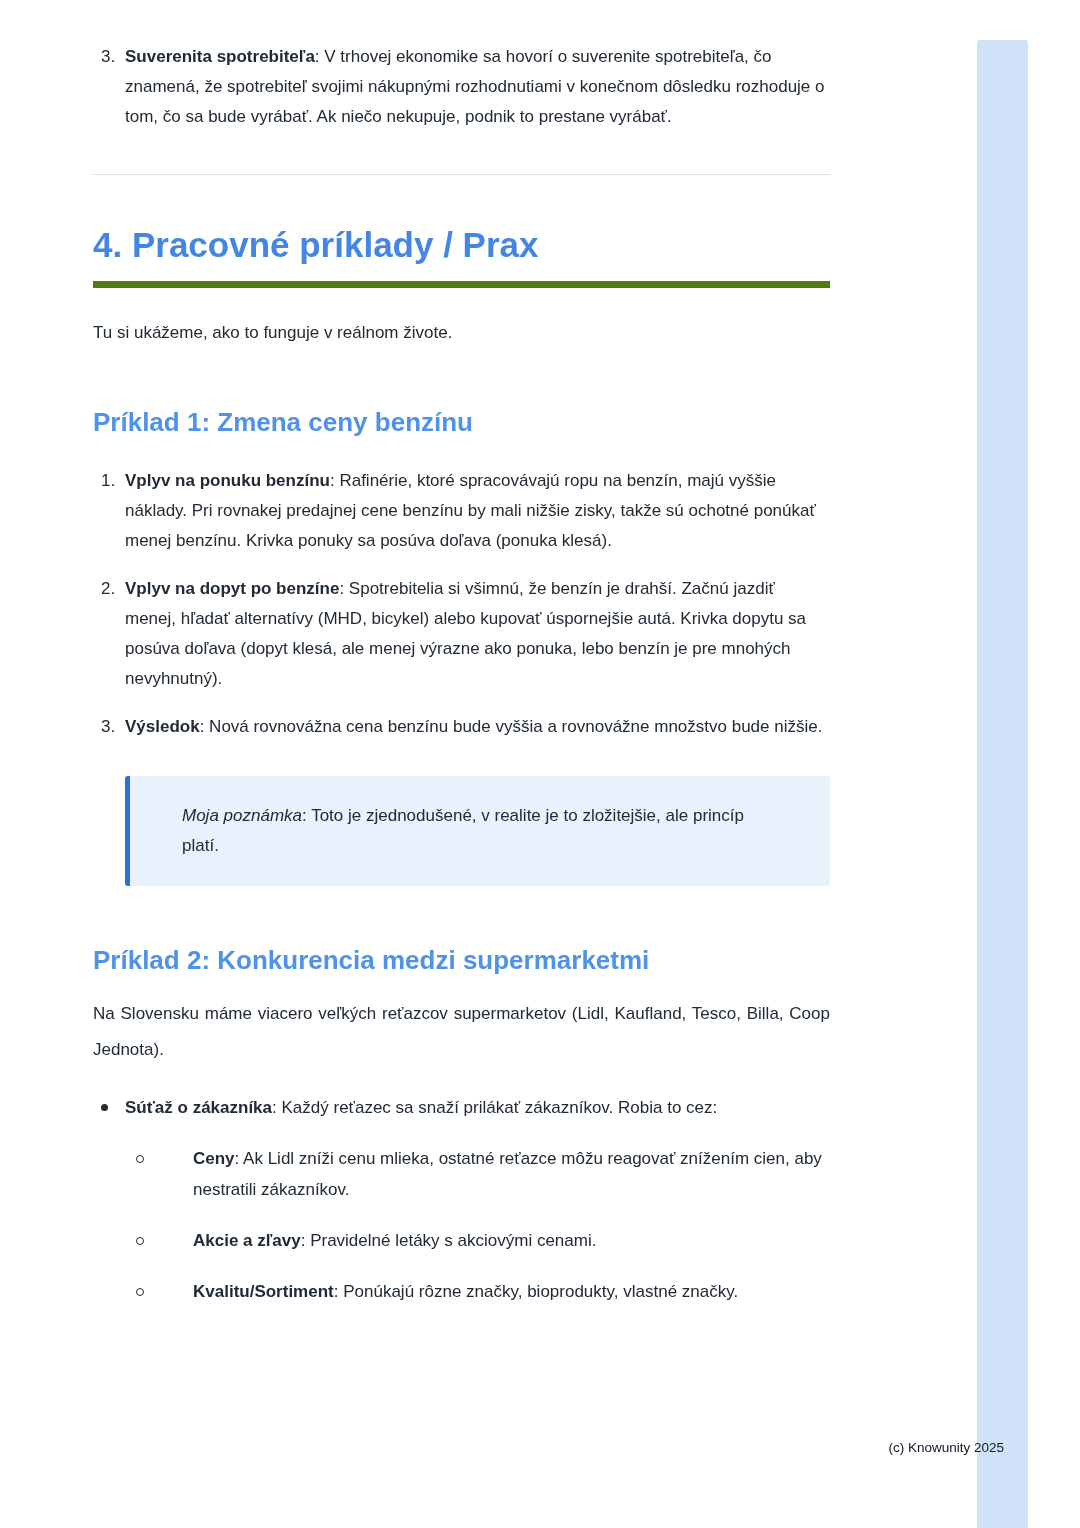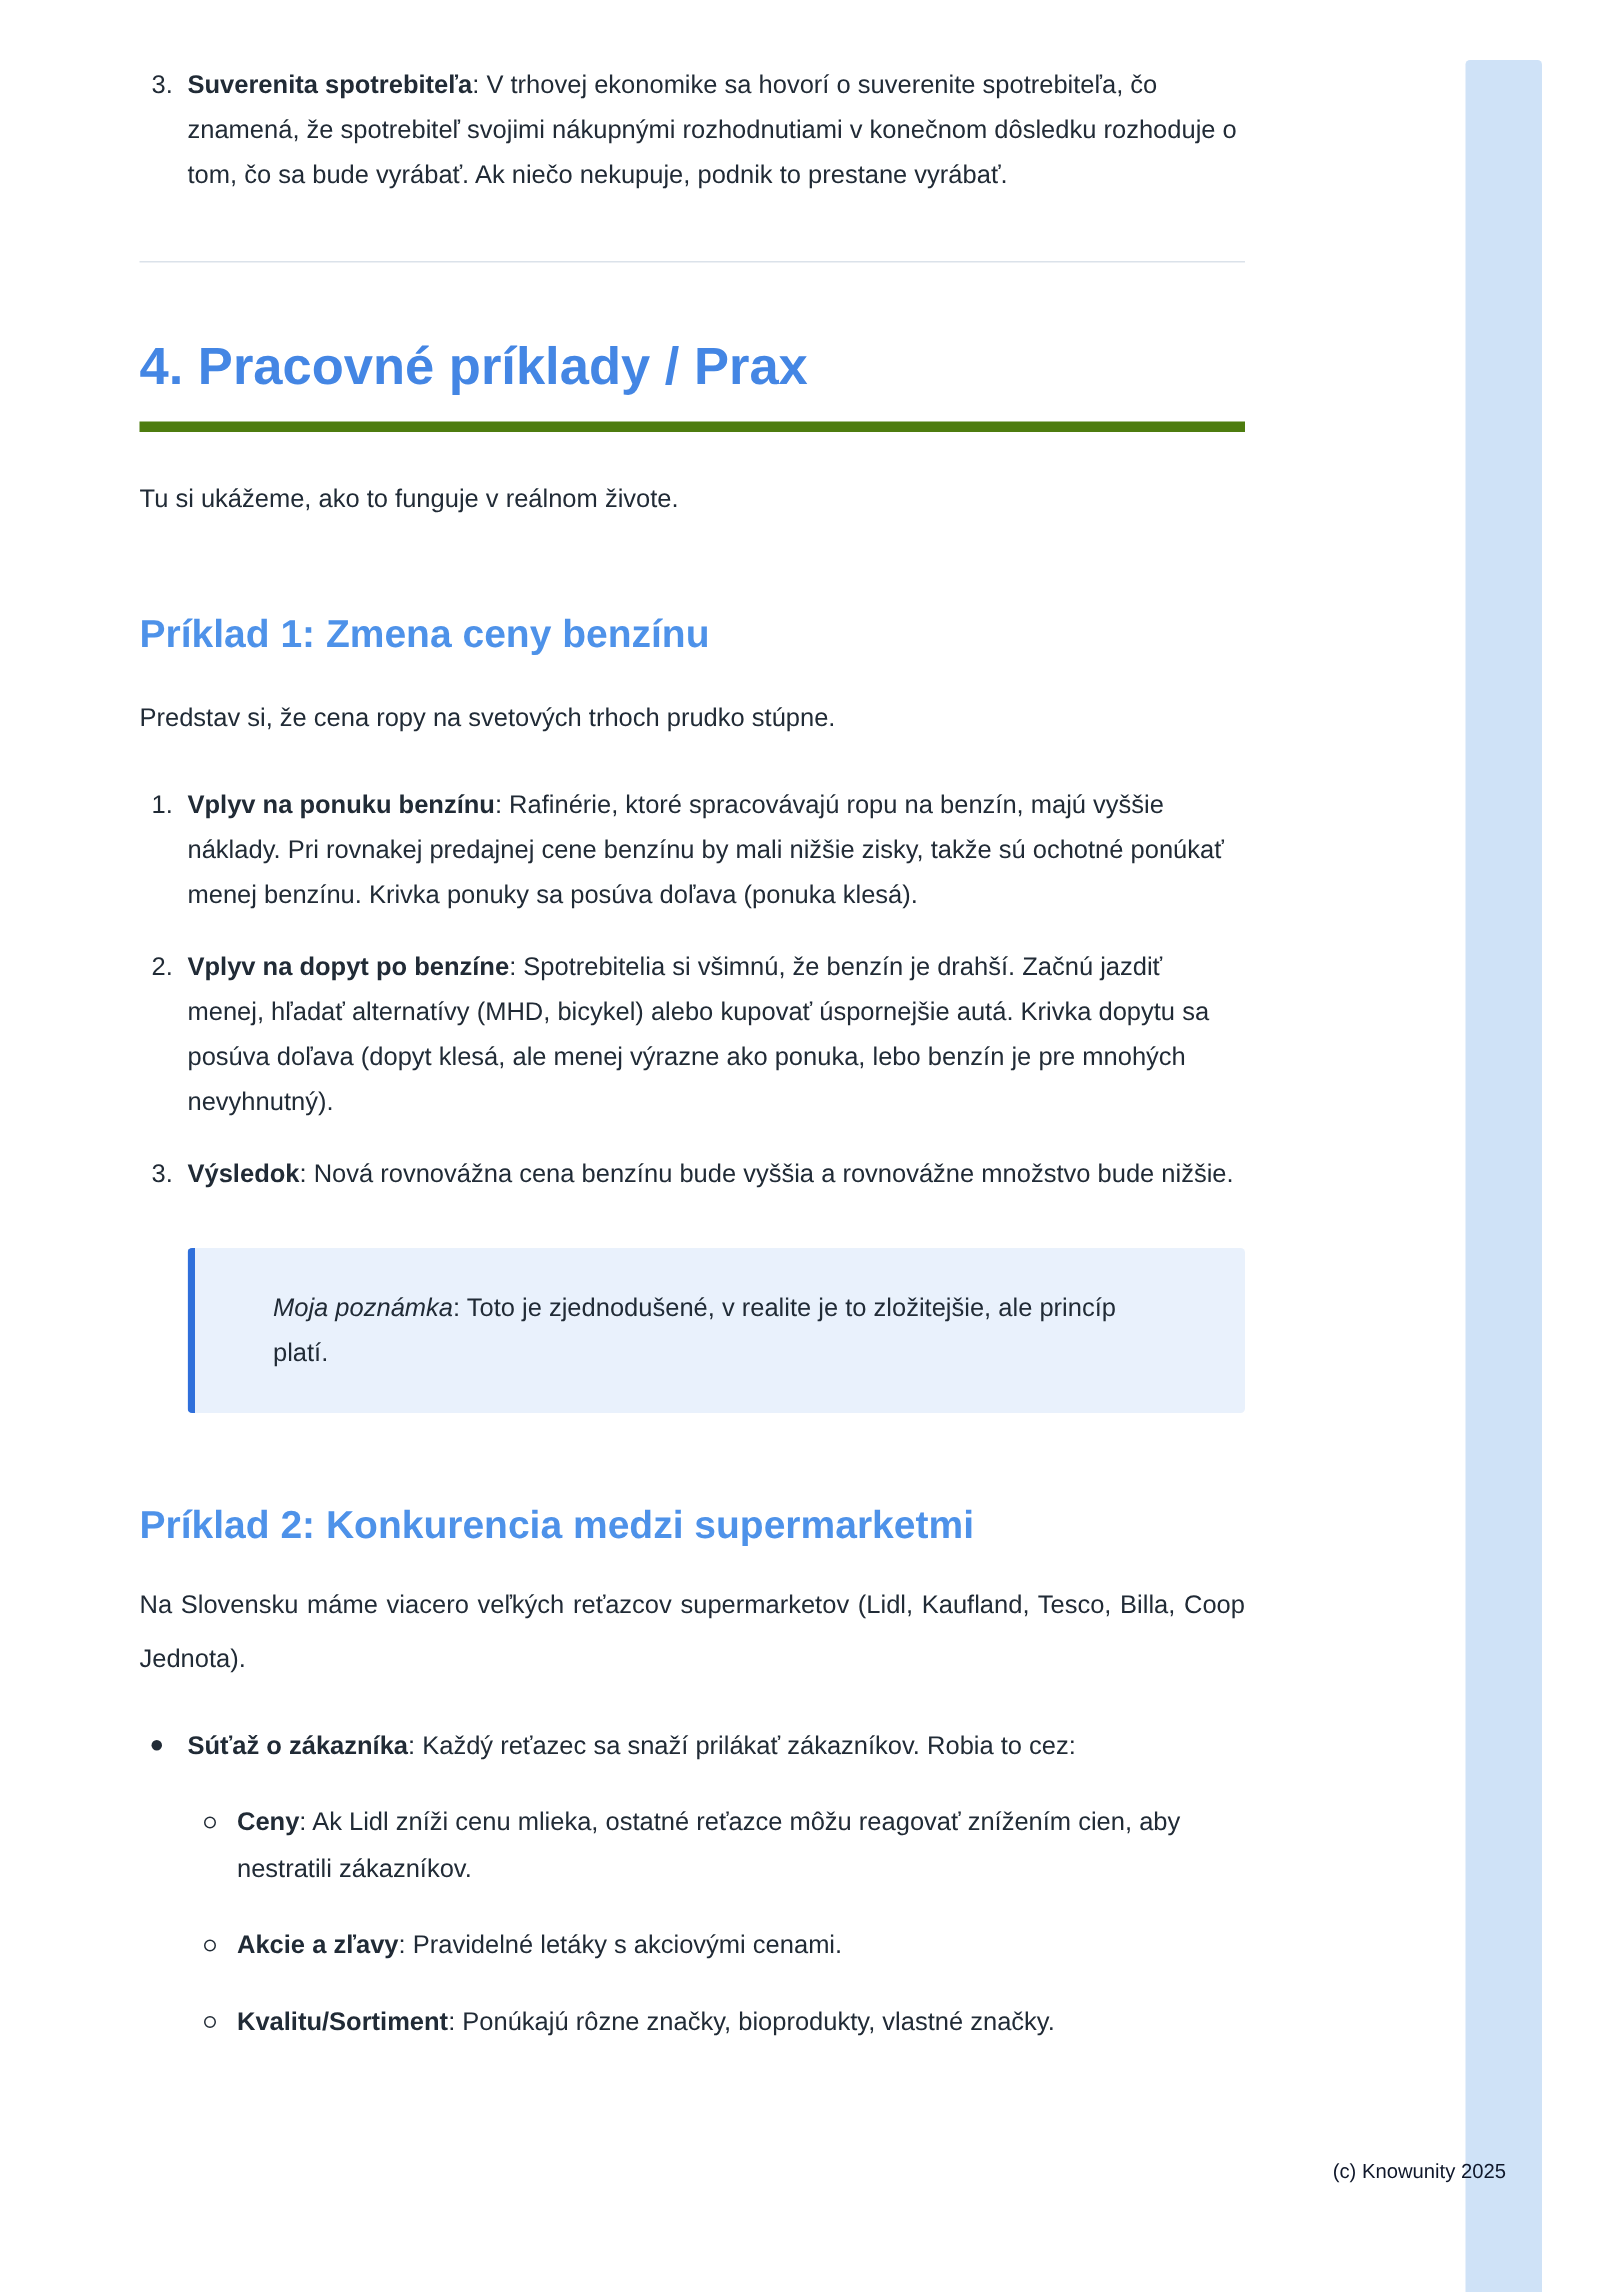--- a/index.html
+++ b/index.html
@@ -103,20 +103,21 @@
     height: 8px;
     border: 1.5px solid #212b36;
     border-radius: 50%;
     margin-top: 12px;
   }
   .sublist { margin: 20px 0 0 11px; }
   .subitem {
     display: flex;
     line-height: 31px;
     margin: 0 0 20px 0;
+    gap: 35px;
   }
   .subitem .marker { flex: none; width: 22px; }
 
   
   .side-strip {
     position: absolute;
     left: 977px;
     top: 40px;
     bottom: 0;
     width: 51px;
@@ -143,21 +144,20 @@
   </div>
 
   <hr class="divider">
 
   <h1 class="section-heading">4. Pracovné príklady / Prax</h1>
 
   <p class="intro">Tu si ukážeme, ako to funguje v reálnom živote.</p>
 
   <h2 class="sub-heading">Príklad 1: Zmena ceny benzínu</h2>
 
-  <p class="body-p">Predstav si, že cena ropy na svetových trhoch prudko stúpne.</p>
 
   <div class="olist">
     <div class="olitem">
       <span class="num">1.</span>
       <div class="itembody"><strong>Vplyv na ponuku benzínu</strong><span>: Rafinérie, ktoré spracovávajú ropu na benzín, majú vyššie náklady. Pri rovnakej predajnej cene benzínu by mali nižšie zisky, takže sú ochotné ponúkať menej benzínu. Krivka ponuky sa posúva doľava (ponuka klesá).</span></div>
     </div>
     <div class="olitem">
       <span class="num">2.</span>
       <div class="itembody"><strong>Vplyv na dopyt po benzíne</strong><span>: Spotrebitelia si všimnú, že benzín je drahší. Začnú jazdiť menej, hľadať alternatívy (MHD, bicykel) alebo kupovať úspornejšie autá. Krivka dopytu sa posúva doľava (dopyt klesá, ale menej výrazne ako ponuka, lebo benzín je pre mnohých nevyhnutný).</span></div>
     </div>

